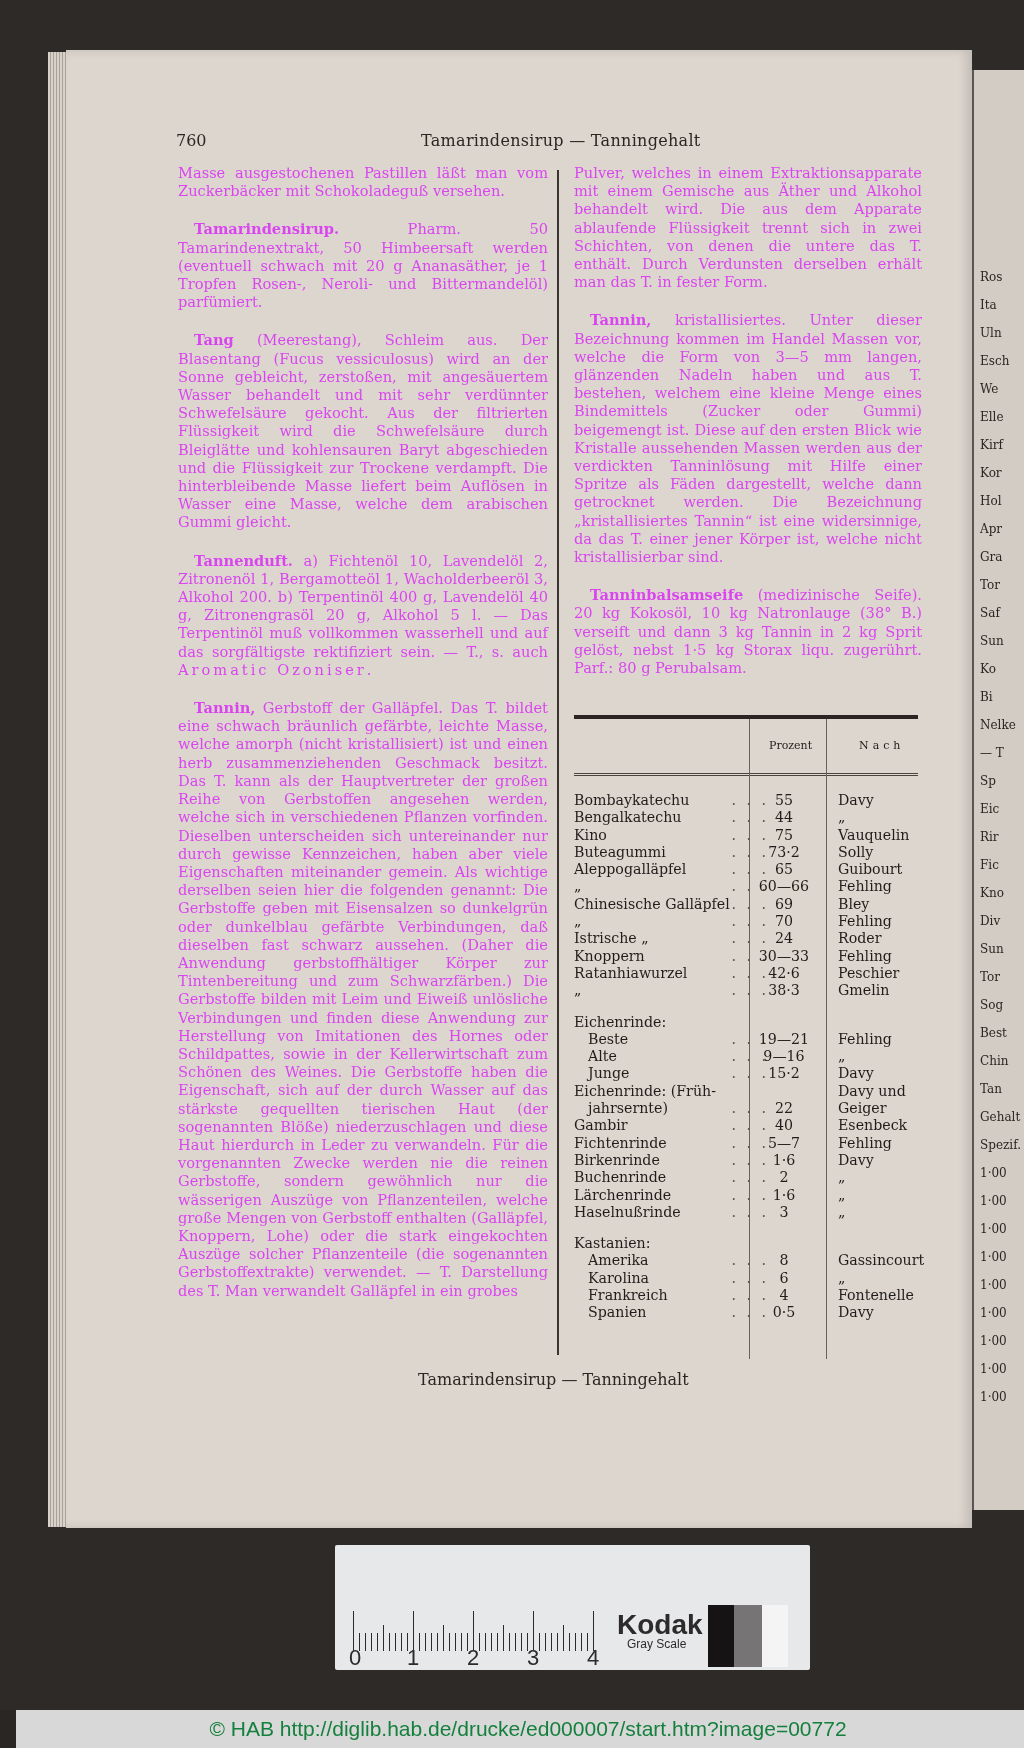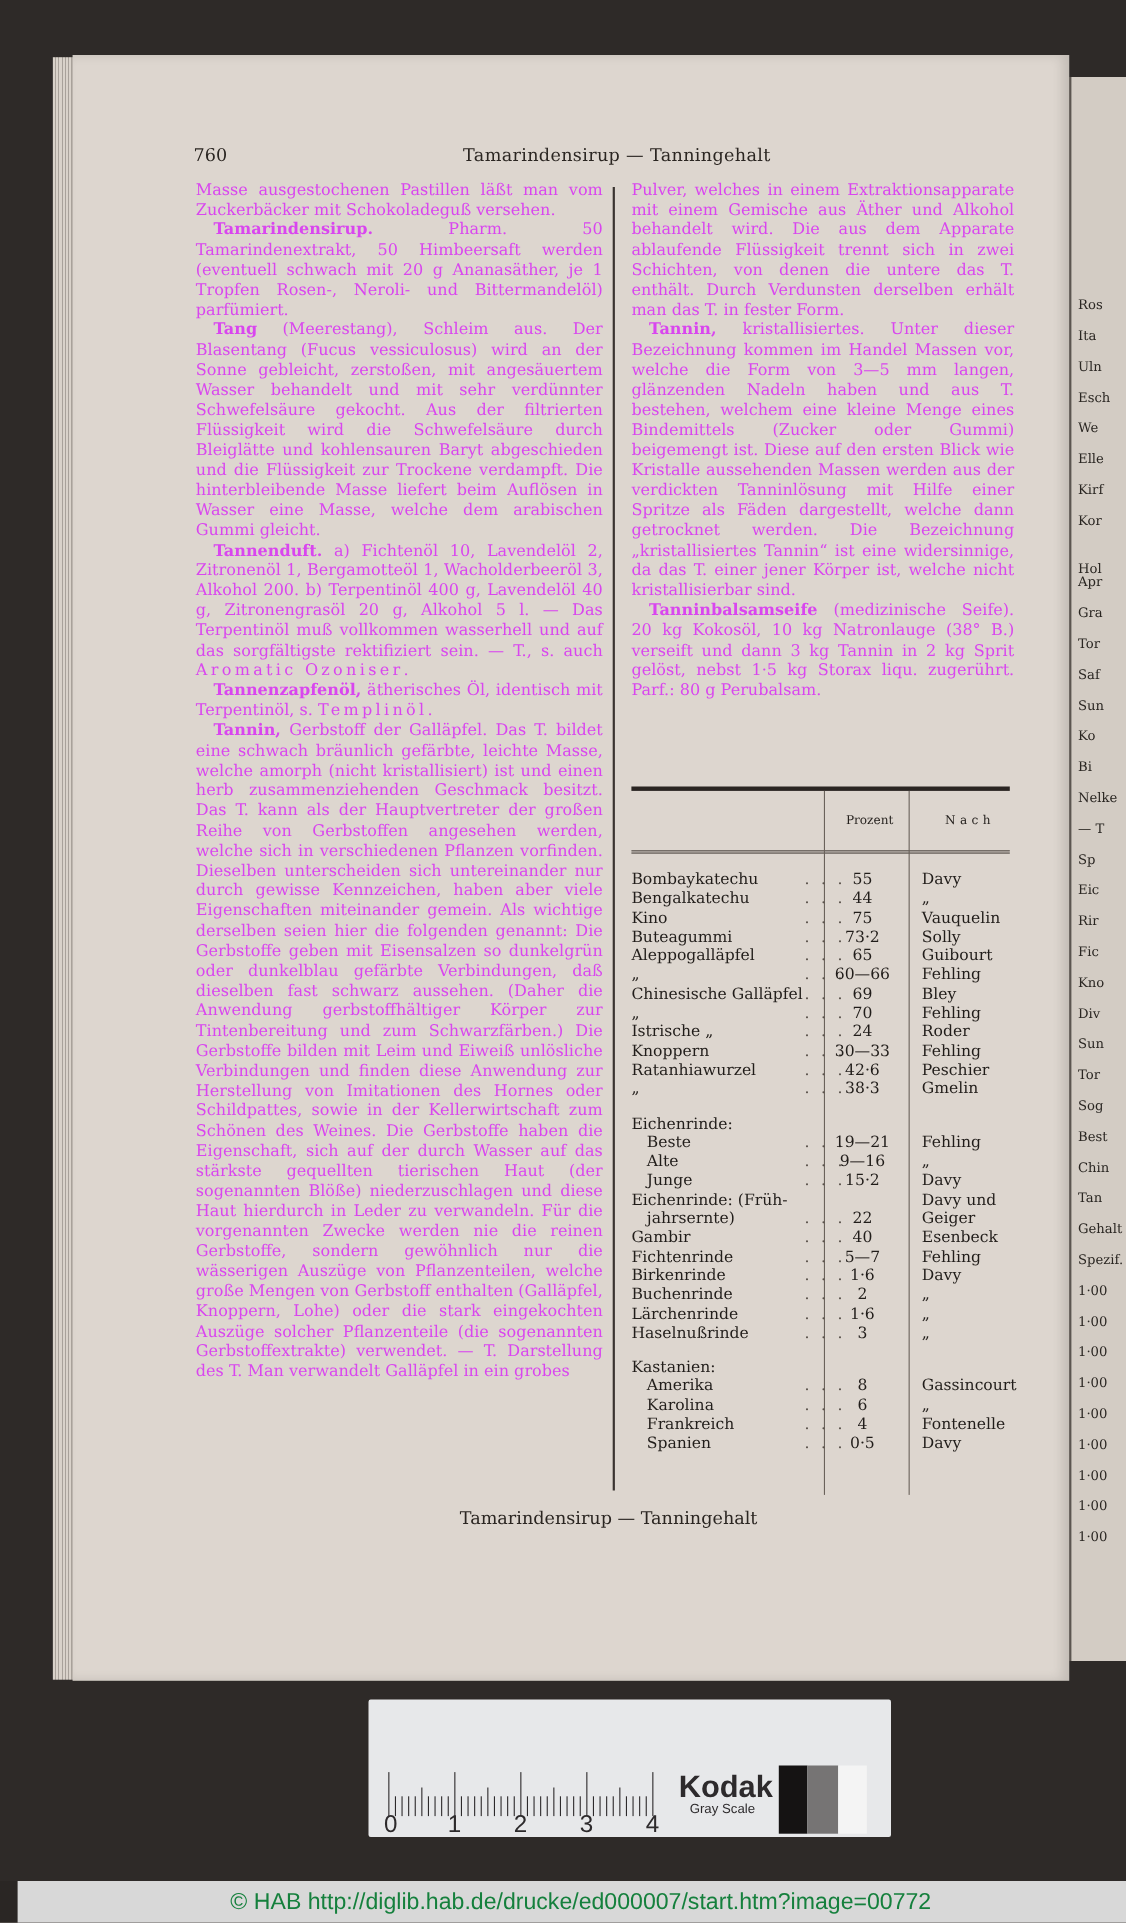--- a/index.html
+++ b/index.html
@@ -9,21 +9,21 @@
   .page{position:absolute;left:66px;top:50px;width:906px;height:1478px;background:#ddd6cf;box-shadow:inset -6px 0 10px rgba(0,0,0,.12);}
   .next-page{position:absolute;left:972px;top:70px;width:52px;height:1440px;background:#d3ccc4;border-left:2px solid #5b5550;}
   .next-page .frag{position:absolute;left:6px;font-size:12px;color:#2a2622;white-space:nowrap;font-family:"DejaVu Serif",serif;}
   .running-head{position:absolute;top:131px;left:176px;width:740px;height:24px;font-size:16px;color:#2b2622;}
   .running-head .pnum{position:absolute;left:0;top:0;}
   .running-head .title{position:absolute;left:245px;top:0;letter-spacing:.3px;}
   .col{position:absolute;top:164px;font-size:14.6px;line-height:18.2px;color:#d946ef;text-align:justify;}
   .col-left{left:178px;width:370px;}
   .col-right{left:574px;width:348px;}
   .col p{margin:0;text-indent:0;}
-  .col p.entry{text-indent:16px;}
+  .col p.entry{text-indent:16px;margin-top:20px;}
   .kw{font-weight:bold;}
   .spaced{letter-spacing:3px;}
   .rule-v{position:absolute;left:557px;top:170px;width:1.5px;height:1185px;background:#3a3430;}
   .table{position:absolute;left:574px;top:715px;width:344px;font-size:14.2px;color:#211d1a;}
   .table .toprule{height:4px;background:#2a2522;margin-bottom:0;}
   .table .hdr{position:relative;height:54px;border-bottom:3px double #4a433e;}
   .table .hdr .c2,.table .hdr .c3{position:absolute;top:20px;font-size:11px;}
   .table .hdr .c2{left:195px;}
   .table .hdr .c3{left:285px;letter-spacing:4px;}
   .table .vline{position:absolute;top:4px;width:1px;background:#6a625b;height:640px;}
@@ -56,21 +56,21 @@
 
 <div class="next-page" id="nextPage">
     <div class="frag" style="top: 200px;">Ros</div>
     <div class="frag" style="top: 228px;">Ita</div>
     <div class="frag" style="top: 256px;">Uln</div>
     <div class="frag" style="top: 284px;">Esch</div>
     <div class="frag" style="top: 312px;">We</div>
     <div class="frag" style="top: 340px;">Elle</div>
     <div class="frag" style="top: 368px;">Kirf</div>
     <div class="frag" style="top: 396px;">Kor</div>
-    <div class="frag" style="top: 440px;">Hol</div>
+    <div class="frag" style="top: 424px;">Hol</div>
     <div class="frag" style="top: 452px;">Apr</div>
     <div class="frag" style="top: 480px;">Gra</div>
     <div class="frag" style="top: 508px;">Tor</div>
     <div class="frag" style="top: 536px;">Saf</div>
     <div class="frag" style="top: 564px;">Sun</div>
     <div class="frag" style="top: 592px;">Ko</div>
     <div class="frag" style="top: 620px;">Bi</div>
     <div class="frag" style="top: 648px;">Nelke</div>
     <div class="frag" style="top: 676px;">— T</div>
     <div class="frag" style="top: 704px;">Sp</div>
@@ -101,21 +101,20 @@
 <div class="running-head">
   <span class="pnum">760</span>
   <span class="title">Tamarindensirup — Tanningehalt</span>
 </div>
 
 <div class="col col-left" id="leftCol">
     <p><span>Masse ausgestochenen Pastillen läßt man vom Zuckerbäcker mit Schokoladeguß versehen.</span></p>
     <p class="entry"><span class="kw">Tamarindensirup.</span><span> Pharm. 50 Tamarindenextrakt, 50 Himbeersaft werden (eventuell schwach mit 20 g Ananasäther, je 1 Tropfen Rosen-, Neroli- und Bittermandelöl) parfümiert.</span></p>
     <p class="entry"><span class="kw">Tang</span><span> (Meerestang), Schleim aus. Der Blasentang (Fucus vessiculosus) wird an der Sonne gebleicht, zerstoßen, mit angesäuertem Wasser behandelt und mit sehr verdünnter Schwefelsäure gekocht. Aus der filtrierten Flüssigkeit wird die Schwefelsäure durch Bleiglätte und kohlensauren Baryt abgeschieden und die Flüssigkeit zur Trockene verdampft. Die hinterbleibende Masse liefert beim Auflösen in Wasser eine Masse, welche dem arabischen Gummi gleicht.</span></p>
     <p class="entry"><span class="kw">Tannenduft.</span><span> a) Fichtenöl 10, Lavendelöl 2, Zitronenöl 1, Bergamotteöl 1, Wacholderbeeröl 3, Alkohol 200. b) Terpentinöl 400 g, Lavendelöl 40 g, Zitronengrasöl 20 g, Alkohol 5 l. — Das Terpentinöl muß vollkommen wasserhell und auf das sorgfältigste rektifiziert sein. — T., s. auch </span><span class="spaced">Aromatic Ozoniser</span><span>.</span></p>
-    <p class="entry"><span class="kw">Tannenzapfenöl,</span><span> ätherisches Öl, identisch mit Terpentinöl, s. </span><span class="spaced">Templinöl</span><span>.</span></p>
     <p class="entry"><span class="kw">Tannin,</span><span> Gerbstoff der Galläpfel. Das T. bildet eine schwach bräunlich gefärbte, leichte Masse, welche amorph (nicht kristallisiert) ist und einen herb zusammenziehenden Geschmack besitzt. Das T. kann als der Hauptvertreter der großen Reihe von Gerbstoffen angesehen werden, welche sich in verschiedenen Pflanzen vorfinden. Dieselben unterscheiden sich untereinander nur durch gewisse Kennzeichen, haben aber viele Eigenschaften miteinander gemein. Als wichtige derselben seien hier die folgenden genannt: Die Gerbstoffe geben mit Eisensalzen so dunkelgrün oder dunkelblau gefärbte Verbindungen, daß dieselben fast schwarz aussehen. (Daher die Anwendung gerbstoffhältiger Körper zur Tintenbereitung und zum Schwarzfärben.) Die Gerbstoffe bilden mit Leim und Eiweiß unlösliche Verbindungen und finden diese Anwendung zur Herstellung von Imitationen des Hornes oder Schildpattes, sowie in der Kellerwirtschaft zum Schönen des Weines. Die Gerbstoffe haben die Eigenschaft, sich auf der durch Wasser auf das stärkste gequellten tierischen Haut (der sogenannten Blöße) niederzuschlagen und diese Haut hierdurch in Leder zu verwandeln. Für die vorgenannten Zwecke werden nie die reinen Gerbstoffe, sondern gewöhnlich nur die wässerigen Auszüge von Pflanzenteilen, welche große Mengen von Gerbstoff enthalten (Galläpfel, Knoppern, Lohe) oder die stark eingekochten Auszüge solcher Pflanzenteile (die sogenannten Gerbstoffextrakte) verwendet. — T. Darstellung des T. Man verwandelt Galläpfel in ein grobes</span></p>
   </div>
 <div class="rule-v"></div>
 <div class="col col-right" id="rightCol">
     <p><span>Pulver, welches in einem Extraktionsapparate mit einem Gemische aus Äther und Alkohol behandelt wird. Die aus dem Apparate ablaufende Flüssigkeit trennt sich in zwei Schichten, von denen die untere das T. enthält. Durch Verdunsten derselben erhält man das T. in fester Form.</span></p>
     <p class="entry"><span class="kw">Tannin,</span><span> kristallisiertes. Unter dieser Bezeichnung kommen im Handel Massen vor, welche die Form von 3—5 mm langen, glänzenden Nadeln haben und aus T. bestehen, welchem eine kleine Menge eines Bindemittels (Zucker oder Gummi) beigemengt ist. Diese auf den ersten Blick wie Kristalle aussehenden Massen werden aus der verdickten Tanninlösung mit Hilfe einer Spritze als Fäden dargestellt, welche dann getrocknet werden. Die Bezeichnung „kristallisiertes Tannin“ ist eine widersinnige, da das T. einer jener Körper ist, welche nicht kristallisierbar sind.</span></p>
     <p class="entry"><span class="kw">Tanninbalsamseife</span><span> (medizinische Seife). 20 kg Kokosöl, 10 kg Natronlauge (38° B.) verseift und dann 3 kg Tannin in 2 kg Sprit gelöst, nebst 1·5 kg Storax liqu. zugerührt. Parf.: 80 g Perubalsam.</span></p>
   </div>
 
 <div class="table" id="tbl">

